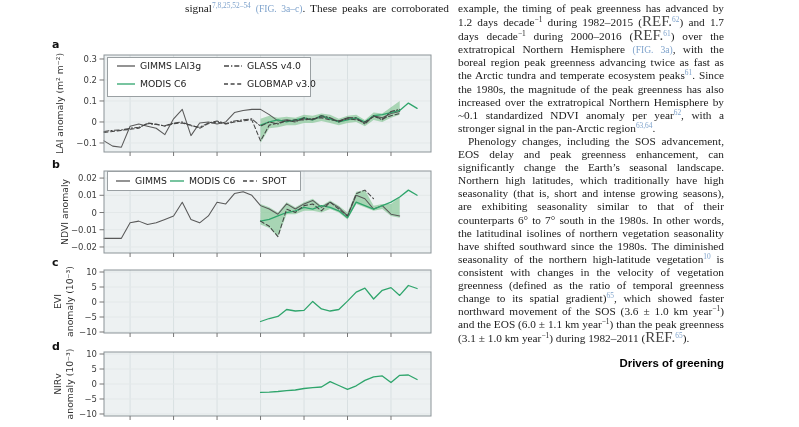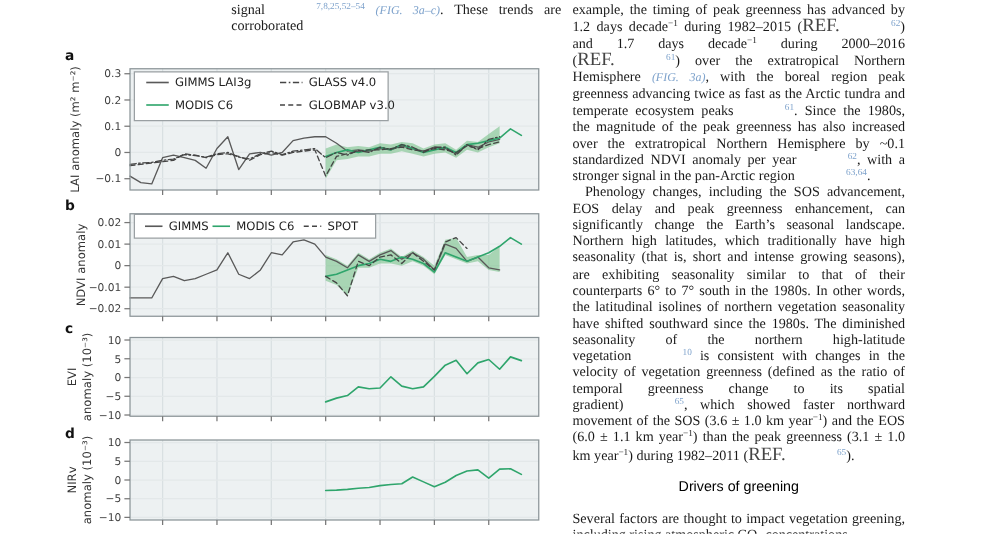--- a/index.html
+++ b/index.html
@@ -5,35 +5,35 @@
   html,body{margin:0;padding:0;}
   body{width:799px;height:427px;overflow:hidden;background:#ffffff;position:relative;
        font-family:"Liberation Serif", serif;}
   .page{position:absolute;left:0;top:0;width:799px;height:427px;}
   .leftline{position:absolute;left:185px;top:2px;width:264px;font-size:11.3px;line-height:13.1px;
             color:#1a1a1a;text-align:justify;text-align-last:justify;}
   .rightcol{position:absolute;left:458px;top:2px;width:266px;font-size:11.3px;line-height:13.1px;
             color:#1a1a1a;text-align:justify;}
   .rightcol p{margin:0;}
   .rightcol p.ind{text-indent:10px;}
-  .rightcol h2{margin:12px 0 12px 0;font-family:"Liberation Sans", sans-serif;font-size:11.4px;
-               font-weight:normal;color:#000;text-align:center;}
-  span.sup{color:#7fa3cc;font-size:7.4px;vertical-align:4px;line-height:0;margin-left:41px;}
+  .rightcol h2{margin:12px 0 1px 0;font-family:"Liberation Sans", sans-serif;font-size:11.4px;
+               font-weight:bold;color:#000;text-align:right;}
+  span.sup{color:#7fa3cc;font-size:7.4px;vertical-align:4px;line-height:0;}
   span.exp{font-size:7.4px;vertical-align:4px;line-height:0;}
   span.sub{font-size:7.4px;vertical-align:-2px;line-height:0;}
   span.sc{font-size:15px;color:#444;}
-  span.fig{color:#7fa3cc;font-size:9.6px;font-style:italic;}
+  span.fig{color:#7fa3cc;font-size:9.6px;}
   svg text{font-family:"DejaVu Sans", sans-serif;}
 </style>
 </head>
 <body>
 
 <div class="page">
 
-  <div class="leftline"><span>signal</span><span class="sup">7,8,25,52–54</span><span> </span><span class="fig">(FIG. 3a–c)</span><span>. These trends are corroborated</span></div>
+  <div class="leftline"><span>signal</span><span class="sup">7,8,25,52–54</span><span> </span><span class="fig">(FIG. 3a–c)</span><span>. These peaks are corroborated</span></div>
 
   <svg id="fig3" width="799" height="427" viewBox="0 0 799 427" style="position:absolute;left:0;top:0;">
       <g>
         <rect x="104" y="55" width="327" height="97" fill="#edf1f2"></rect>
         <line x1="130.09042553191495" y1="55" x2="130.09042553191495" y2="152" stroke="#d9e0e2" stroke-width="1"></line>
         <line x1="173.57446808510656" y1="55" x2="173.57446808510656" y2="152" stroke="#d9e0e2" stroke-width="1"></line>
         <line x1="217.05851063829817" y1="55" x2="217.05851063829817" y2="152" stroke="#d9e0e2" stroke-width="1"></line>
         <line x1="260.54255319148973" y1="55" x2="260.54255319148973" y2="152" stroke="#d9e0e2" stroke-width="1"></line>
         <line x1="304.02659574468134" y1="55" x2="304.02659574468134" y2="152" stroke="#d9e0e2" stroke-width="1"></line>
         <line x1="347.51063829787296" y1="55" x2="347.51063829787296" y2="152" stroke="#d9e0e2" stroke-width="1"></line>
@@ -199,18 +199,15 @@
         <text x="73" y="384" text-anchor="middle" font-size="9.3" fill="#333" transform="rotate(-90 73 384)">anomaly (10⁻³)</text>
       </g>
     </svg>
 
   <div class="rightcol">
     <div id="rc-before">
         <p><span>example, the timing of peak greenness has advanced by 1.2 days decade</span><span class="exp">−1</span><span> during 1982–2015 (</span><span class="sc">REF.</span><span class="sup">62</span><span>) and 1.7 days decade</span><span class="exp">−1</span><span> during 2000–2016 (</span><span class="sc">REF.</span><span class="sup">61</span><span>) over the extratropical Northern Hemisphere </span><span class="fig">(FIG. 3a)</span><span>, with the boreal region peak greenness advancing twice as fast as the Arctic tundra and temperate ecosystem peaks</span><span class="sup">61</span><span>. Since the 1980s, the magnitude of the peak greenness has also increased over the extratropical Northern Hemisphere by ~0.1 standardized NDVI anomaly per year</span><span class="sup">62</span><span>, with a stronger signal in the pan-Arctic region</span><span class="sup">63,64</span><span>.</span></p>
         <p class="ind"><span>Phenology changes, including the SOS advancement, EOS delay and peak greenness enhancement, can significantly change the Earth’s seasonal landscape. Northern high latitudes, which traditionally have high seasonality (that is, short and intense growing seasons), are exhibiting seasonality similar to that of their counterparts 6° to 7° south in the 1980s. In other words, the latitudinal isolines of northern vegetation seasonality have shifted southward since the 1980s. The diminished seasonality of the northern high-latitude vegetation</span><span class="sup">10</span><span> is consistent with changes in the velocity of vegetation greenness (defined as the ratio of temporal greenness change to its spatial gradient)</span><span class="sup">65</span><span>, which showed faster northward movement of the SOS (3.6 ± 1.0 km year</span><span class="exp">−1</span><span>) and the EOS (6.0 ± 1.1 km year</span><span class="exp">−1</span><span>) than the peak greenness (3.1 ± 1.0 km year</span><span class="exp">−1</span><span>) during 1982–2011 (</span><span class="sc">REF.</span><span class="sup">65</span><span>).</span></p>
       </div>
     <h2>Drivers of greening</h2>
-    <div id="rc-after">
-        <p><span>Several factors are thought to impact vegetation greening, including rising atmospheric CO</span><span class="sub">2</span><span> concentrations,</span></p>
-      </div>
   </div>
 
 </div>
 
 </body></html>

